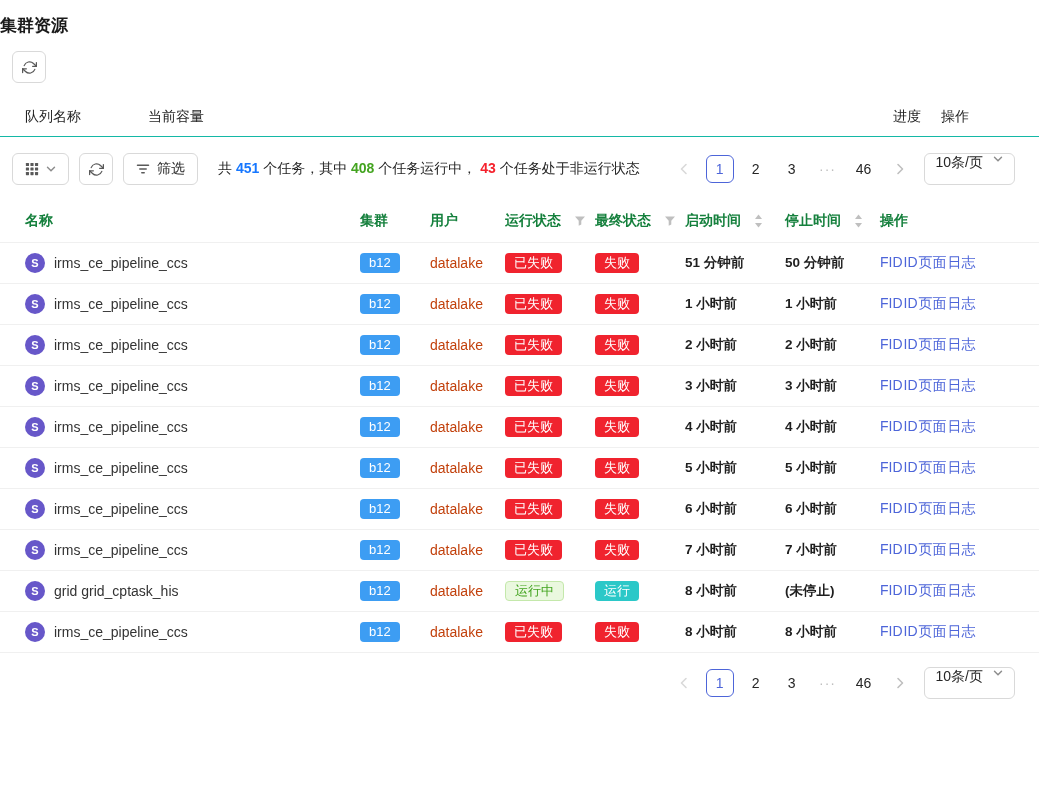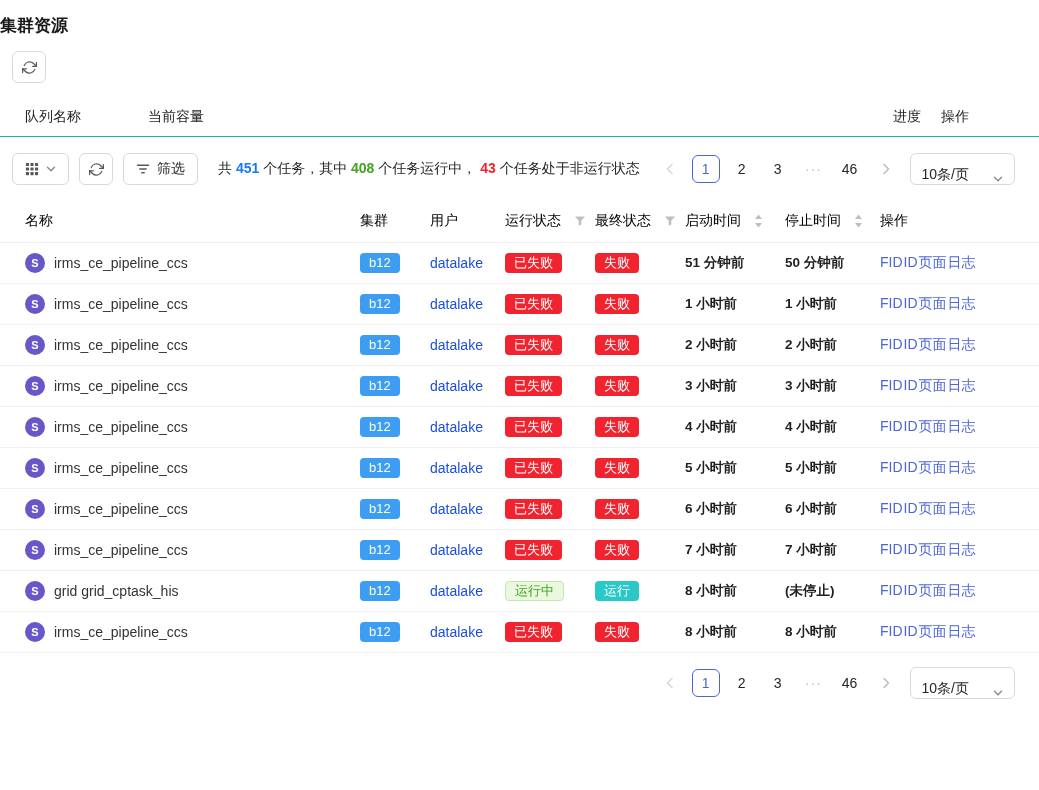--- a/index.html
+++ b/index.html
@@ -87,59 +87,59 @@
   .page-item.active { border-color: #4d65d9; color: #4d65d9; background: #fff; }
   .page-item.chev { color: #bfbfbf; }
   .page-item.chev.disabled { color: #d9d9d9; cursor: default; }
   .page-item.ellipsis { color: #bfbfbf; cursor: default; letter-spacing: 1px; }
   .select {
     height: 32px;
     border: 1px solid #d9d9d9;
     border-radius: 6px;
     background: #fff;
     display: inline-flex;
-    align-items: flex-end;
-    gap: 24px;
+    align-items: flex-start;
+    gap: 10px;
     padding: 0 11px;
     cursor: pointer;
     font-size: 14px;
     color: #262626;
   }
   
   .task-grid {
     display: grid;
     grid-template-columns: 335px 70px 75px 90px 90px 100px 95px 1fr;
     align-items: center;
     padding: 0 24px 0 25px;
   }
   .task-head {
     margin-top: 14px;
     height: 44px;
     border-bottom: 1px solid #f0f0f0;
-    font-weight: 400;
-    color: #000000;
+    font-weight: 700;
+    color: #15803d;
   }
   .head-cell { display: inline-flex; align-items: center; gap: 13px; }
   .task-row { height: 41px; border-bottom: 1px solid #f0f0f0; }
   .name-cell { display: flex; align-items: center; }
   .avatar {
     width: 20px; height: 20px;
     border-radius: 50%;
     background: #6757c9;
     color: #fff;
     font-size: 11px;
     font-weight: 700;
     display: inline-flex;
     align-items: center;
     justify-content: center;
     margin-right: 9px;
     flex: none;
   }
   .task-name { color: #333; }
-  .user-cell { color: #1d4ed8; }
+  .user-cell { color: #c2410c; }
   .tag {
     display: inline-block;
     font-size: 13px;
     line-height: 20px;
     padding: 0 9px;
     border-radius: 4px;
     color: #fff;
     white-space: nowrap;
   }
   .tag-blue { background: #3d9df3; }

